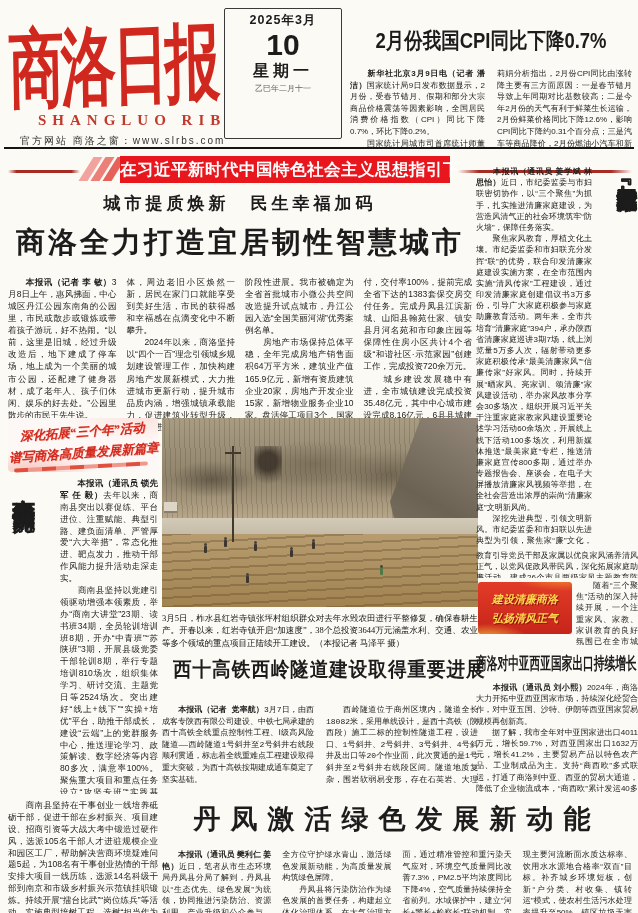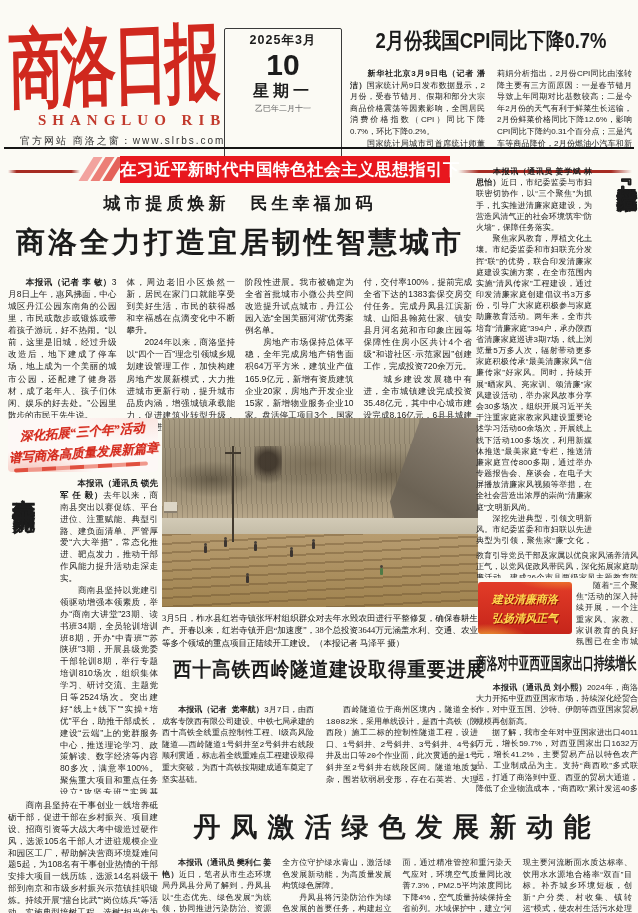--- a/index.html
+++ b/index.html
@@ -8,21 +8,21 @@
 
   
   .calligraphy{position:absolute;left:8px;top:14px;font-family:"Liberation Serif",serif;
     font-size:55px;font-weight:900;color:#d0281e;letter-spacing:-3px;white-space:nowrap;
     transform:scaleY(1.55) rotate(-1.5deg);transform-origin:top left;}
   .pinyin{position:absolute;left:38px;top:112px;font-family:"Liberation Serif",serif;
     font-size:15px;font-weight:bold;letter-spacing:6px;color:#c23a2d;white-space:nowrap;}
   .website{position:absolute;left:20px;top:134px;font-size:10px;letter-spacing:2px;color:#333;white-space:nowrap;}
 
   .date-box{position:absolute;left:224px;top:8px;width:118px;height:131px;border:1.5px solid #3a3a3a;
-    border-radius:2px;text-align:center;padding-top:3px;box-sizing:border-box;background:#fbfaf4;margin-top:20px;}
+    border-radius:2px;text-align:center;padding-top:3px;box-sizing:border-box;background:#fbfaf4;}
   .date-box .ym{font-size:12.5px;font-weight:bold;letter-spacing:1px;}
   .date-box .day{font-size:30px;font-weight:bold;line-height:1.05;}
   .date-box .weekday{font-size:16px;font-weight:bold;letter-spacing:4px;}
   .date-box .lunar{font-size:8px;color:#666;margin:1px 0 2px;font-family:"Liberation Serif",serif;}
   .date-box .pub{border-top:1px solid #999;margin:2px 8px 0;padding-top:2px;}
   .date-box .pub div{font-size:7.5px;line-height:1.55;color:#222;}
   .date-box .pub div:nth-child(1),.date-box .pub div:nth-child(3),
   .date-box .pub div:nth-child(6),.date-box .pub div:nth-child(7){font-weight:bold;}
 
   .cpi{position:absolute;left:350px;top:12px;width:282px;}
@@ -120,21 +120,21 @@
   .ra-tail{position:absolute;left:100px;top:414px;width:62px;height:66px;overflow:hidden;}
 
   .export{position:absolute;left:476px;top:652px;width:162px;}
   .export-h{font-size:17px;font-weight:900;white-space:nowrap;transform:scaleX(0.63);
     transform-origin:left center;margin:0;}
   .export-body{margin-top:7px;height:112px;overflow:hidden;}
 
   
   .danfeng{position:absolute;left:162px;top:797px;width:470px;}
   .danfeng-h{text-align:center;font-size:27px;font-weight:900;letter-spacing:10px;
-    white-space:nowrap;margin:12px;}
+    white-space:nowrap;margin:4px;}
   .danfeng-body{margin-top:12px;column-count:4;column-gap:11px;height:70px;overflow:hidden;}
 </style>
 </head>
 <body>
 
 <div class="page">
 
   <div>
     <div class="calligraphy">商洛日报</div>
     <div class="pinyin">SHANGLUO RIBAO</div>

